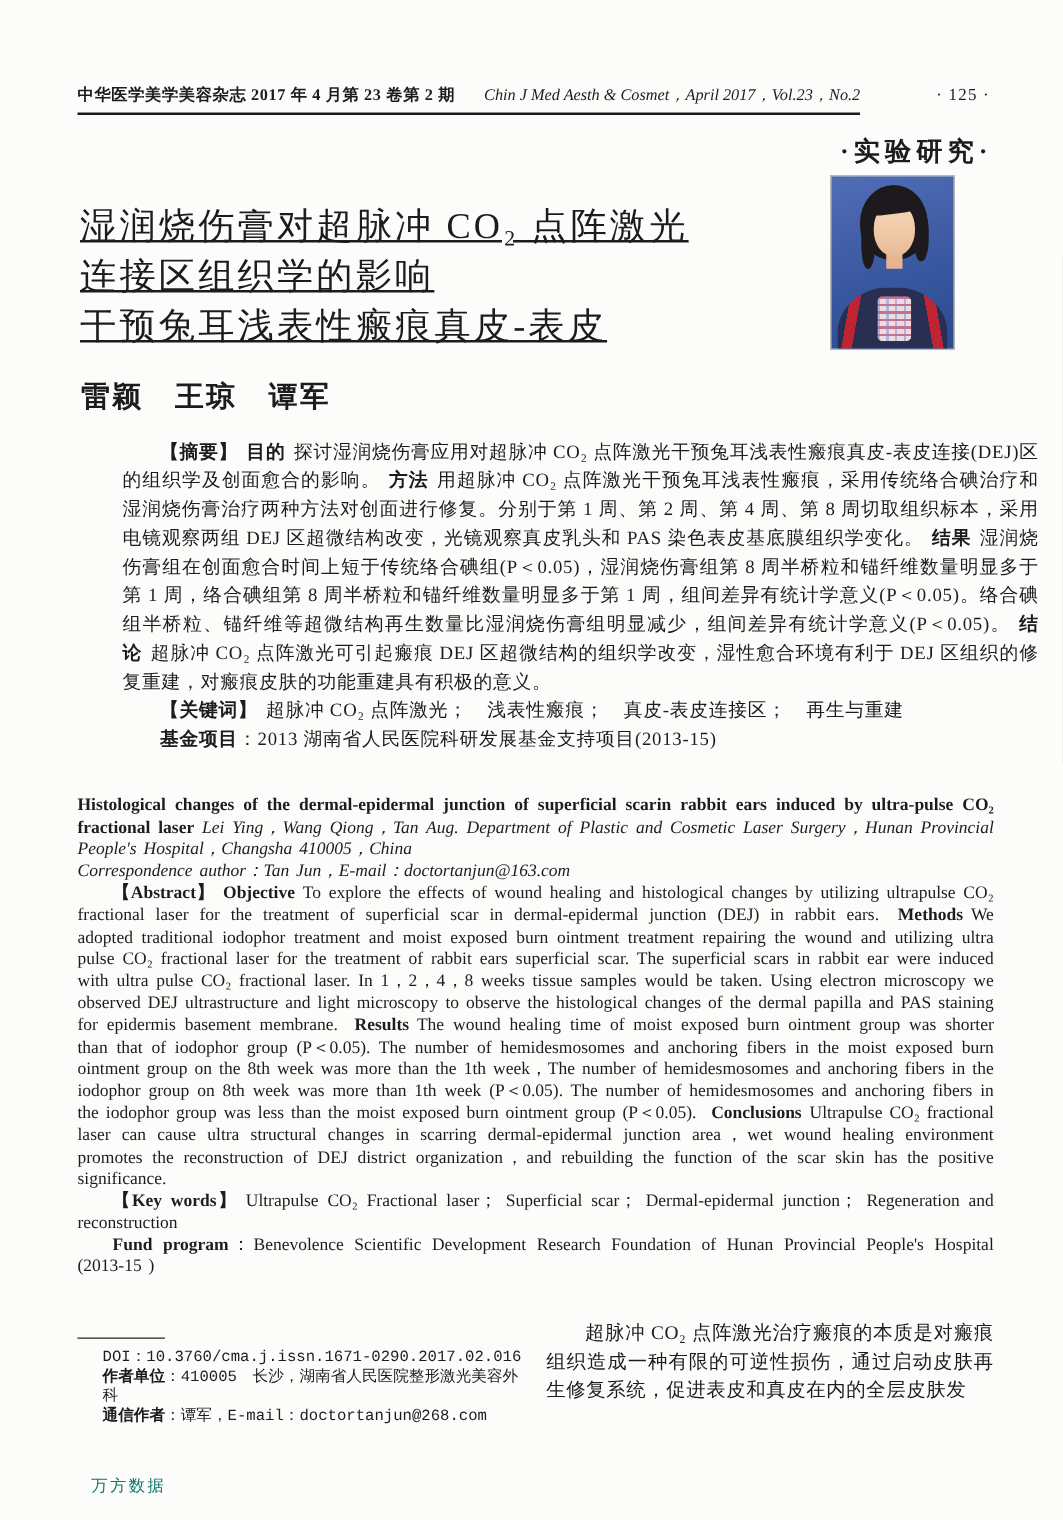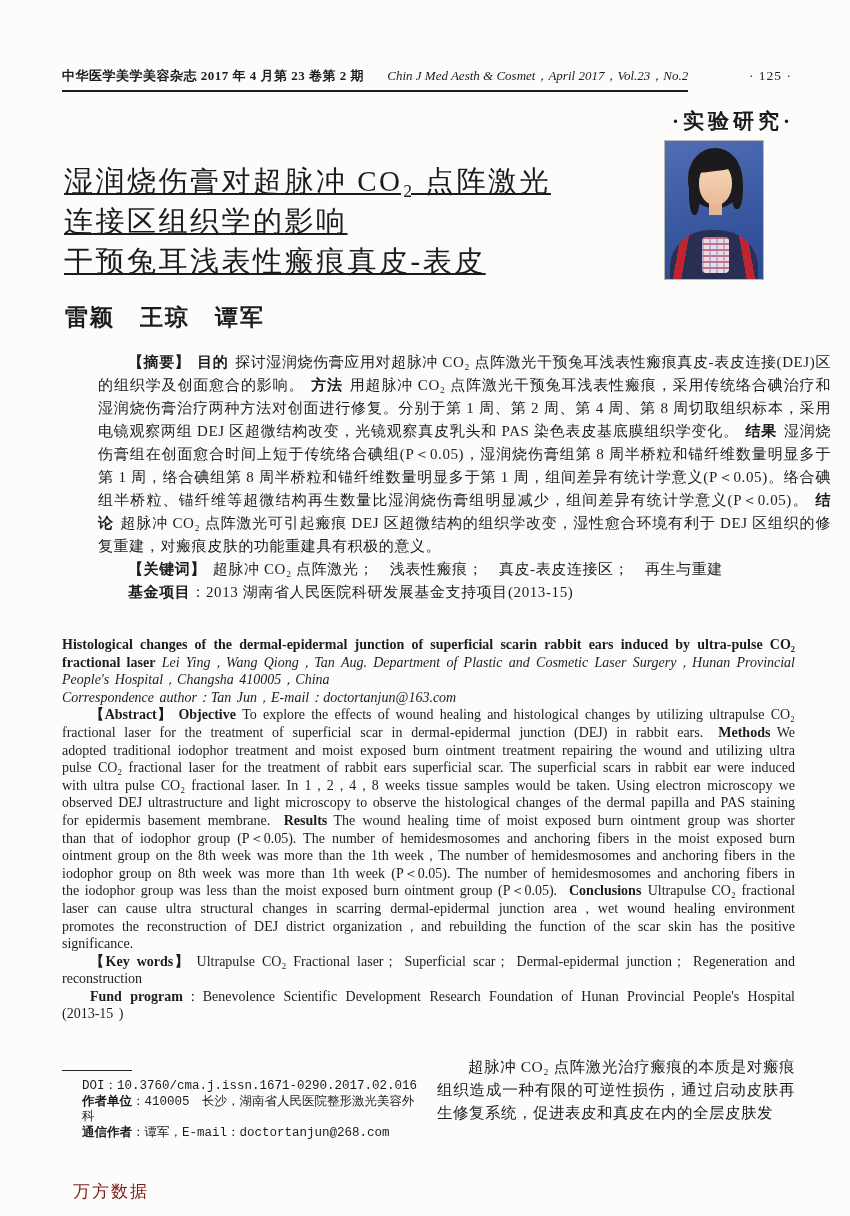--- a/index.html
+++ b/index.html
@@ -56,21 +56,21 @@
     font-size:14px;line-height:17.6px;text-align:justify;word-spacing:2px;}
   .english p{margin:0;}
   .english .indent{text-indent:2em;}
   
   .footnote{position:absolute;top:1070px;left:62px;width:360px;font-size:12.5px;line-height:15.5px;}
   .footnote-rule{width:70px;border-top:1.5px solid #222;margin-bottom:8px;}
   .footnote p{margin:0 0 0 20px;font-family:Liberation Mono, monospace;}
   .body-col{position:absolute;top:1056px;left:437px;width:358px;
     font-size:15.5px;line-height:22.8px;text-align:justify;letter-spacing:.5px;}
   .body-col p{margin:0;text-indent:2em;}
-  .watermark{position:absolute;top:1180px;left:73px;font-size:17px;color:#7f1d1d;letter-spacing:2px;}
+  .watermark{position:absolute;top:1180px;left:73px;font-size:13px;color:#0f766e;letter-spacing:2px;}
 </style>
 </head>
 <body>
 
 <div class="page">
 
   <div class="header">
     <div class="journal-line">
       <span class="journal-cn">中华医学美学美容杂志 2017 年 4 月第 23 卷第 2 期</span>
       <span class="journal-en">Chin J Med Aesth &amp; Cosmet，April 2017，Vol.23，No.2</span>

